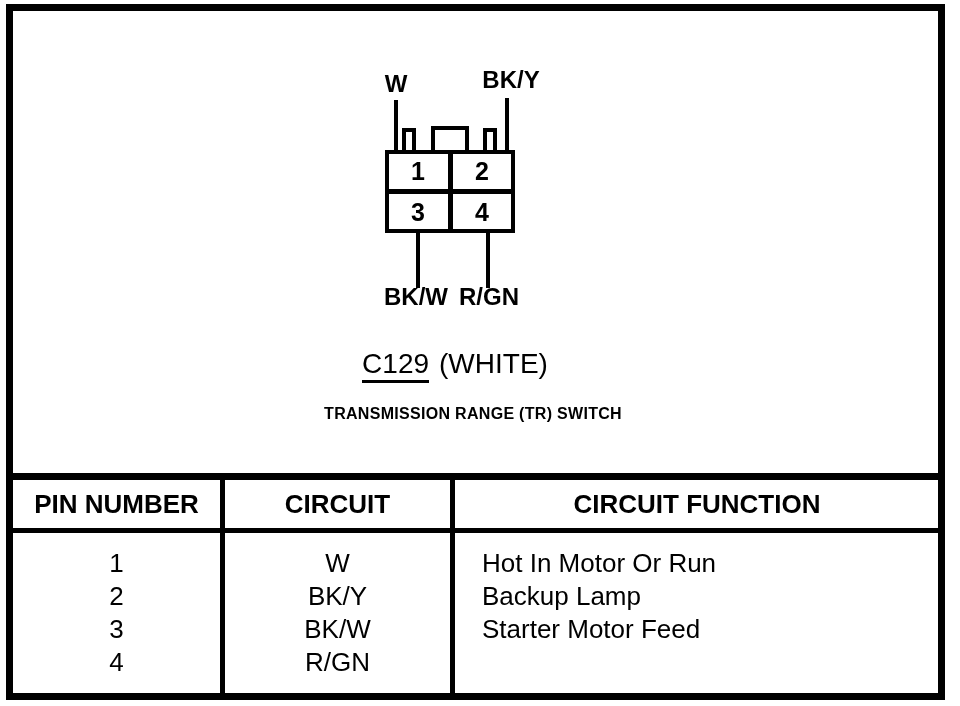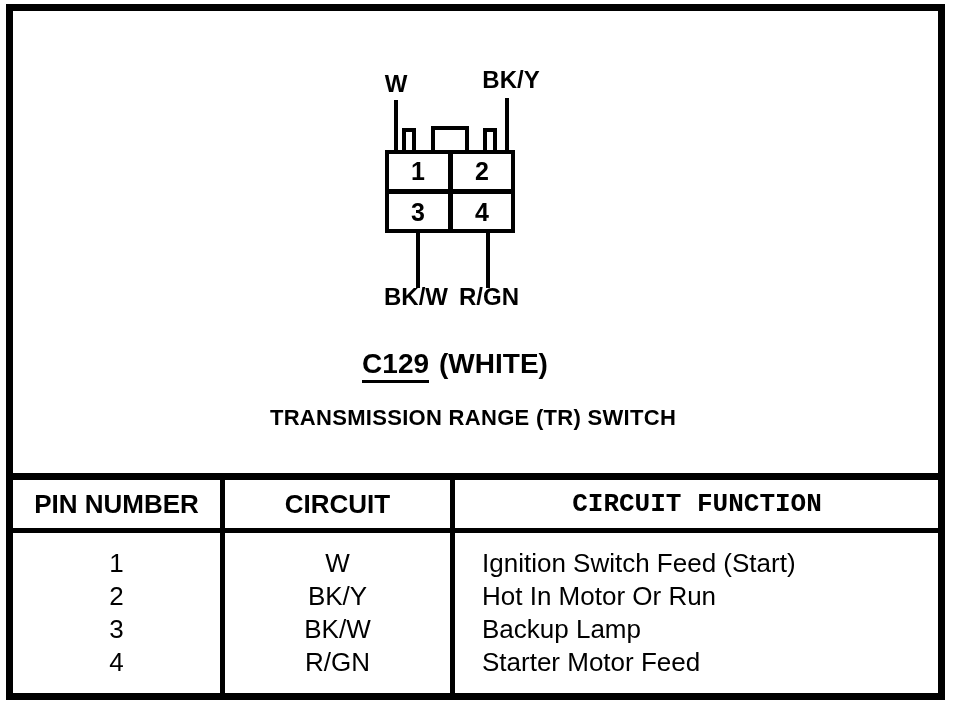--- a/index.html
+++ b/index.html
@@ -66,51 +66,51 @@
   }
   .lab-w   { left: 381px; top:  70px; width: 30px; }
   .lab-bky { left: 482px; top:  66px; width: 58px; }
   .lab-bkw { left: 384px; top: 283px; width: 60px; }
   .lab-rgn { left: 456px; top: 283px; width: 66px; }
 
   
   .caption-line {
     left: 305px; top: 348px; width: 300px;
     text-align: center;
-    font-size: 28px; font-weight: bold;
+    font-size: 28px; font-weight: normal;
     white-space: nowrap;
   }
   .underlined {
     border-bottom: 3px solid #000;
     padding-bottom: 1px;
   }
   .caption-color { margin-left: 10px; }
   .diagram-title {
     left: 7px; top: 405px; width: 932px;
     text-align: center;
-    font-size: 22px; font-weight: bold;
+    font-size: 16px; font-weight: bold;
     letter-spacing: 0.3px;
     white-space: nowrap;
   }
 
   
   .section-divider { left: 6px; top: 473px; width: 939px; height: 7px; background: #000; }
   .header-underline { left: 6px; top: 528px; width: 939px; height: 5px; background: #000; }
   .col-divider { width: 5px; background: #000; top: 480px; height: 214px; }
   .cdiv-1 { left: 220px; }
   .cdiv-2 { left: 450px; }
   .th {
     top: 480px; height: 48px;
     display: flex; align-items: center; justify-content: center;
     font-size: 26px; font-weight: bold;
     white-space: nowrap;
   }
   .th-pin  { left: 13px;  width: 207px; }
   .th-circ { left: 225px; width: 225px; }
-  .th-func { left: 455px; width: 484px; font-family: Liberation Mono, monospace; }
+  .th-func { left: 455px; width: 484px; }
   .body-col {
     top: 547px;
     font-size: 26px;
     line-height: 33px;
     white-space: nowrap;
   }
   .col-pin  { left: 13px;  width: 207px; text-align: center; }
   .col-circ { left: 225px; width: 225px; text-align: center; }
   .col-func { left: 482px; width: 450px; text-align: left; }
 </style>
@@ -168,19 +168,18 @@
   </div>
 
   <div class="abs body-col col-circ">
     <div>W</div>
     <div>BK/Y</div>
     <div>BK/W</div>
     <div>R/GN</div>
   </div>
 
   <div class="abs body-col col-func">
-    <div>Ignition Switch Feed (Start)</div>
     <div>Hot In Motor Or Run</div>
     <div>Backup Lamp</div>
     <div>Starter Motor Feed</div>
   </div>
 
 </div>
 
 </body></html>

